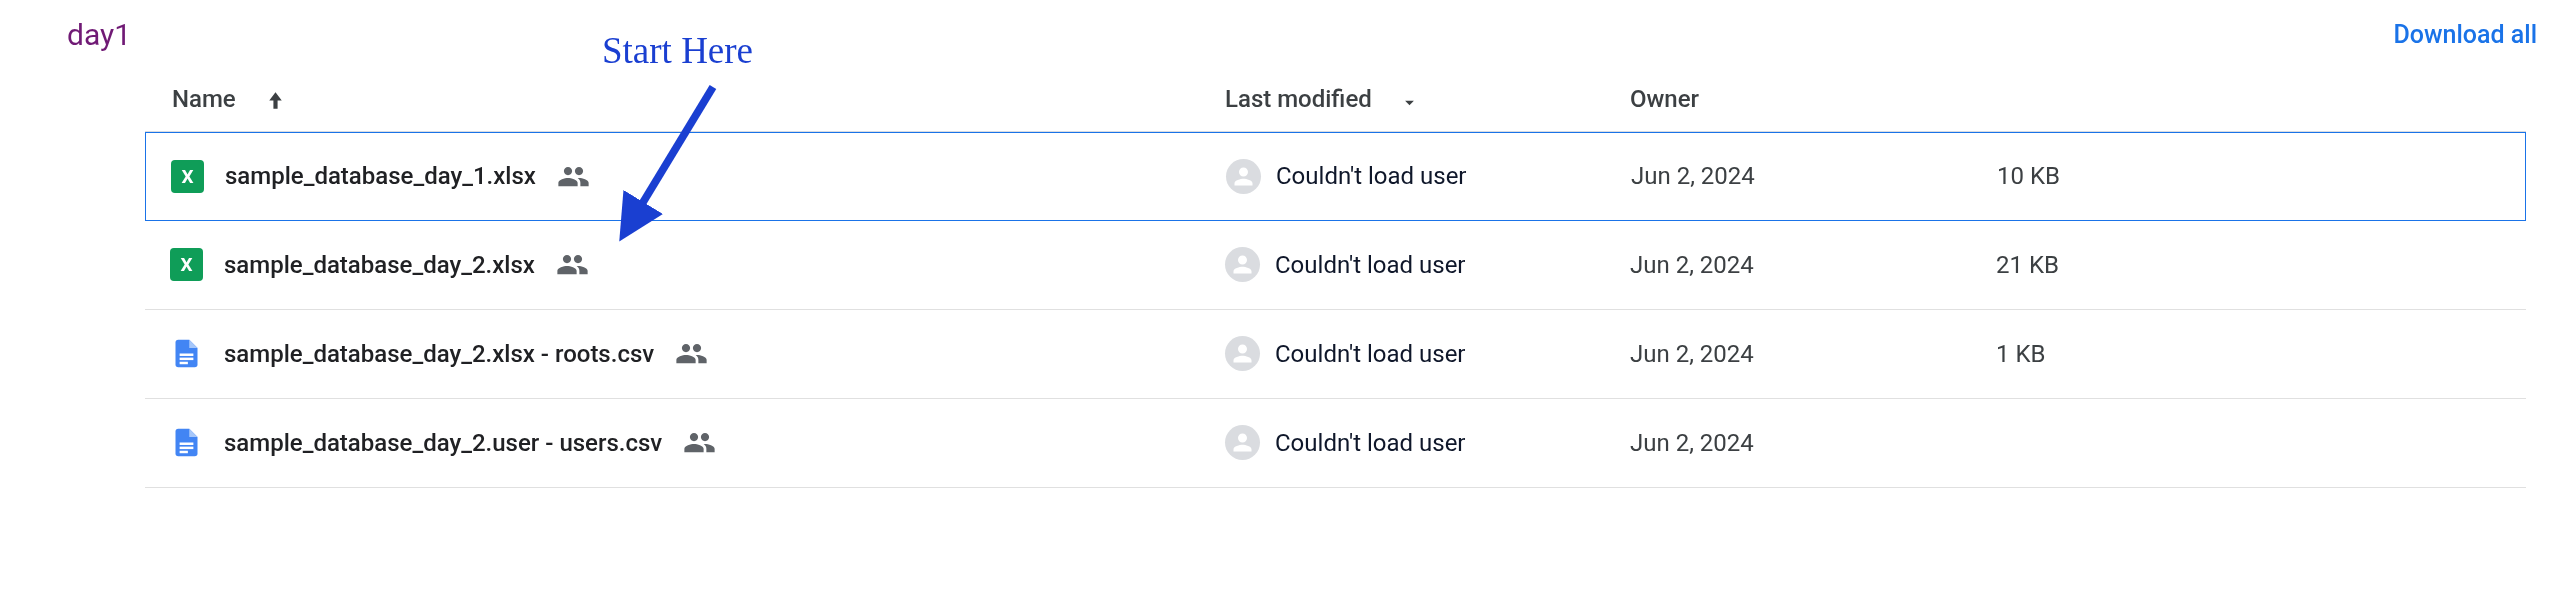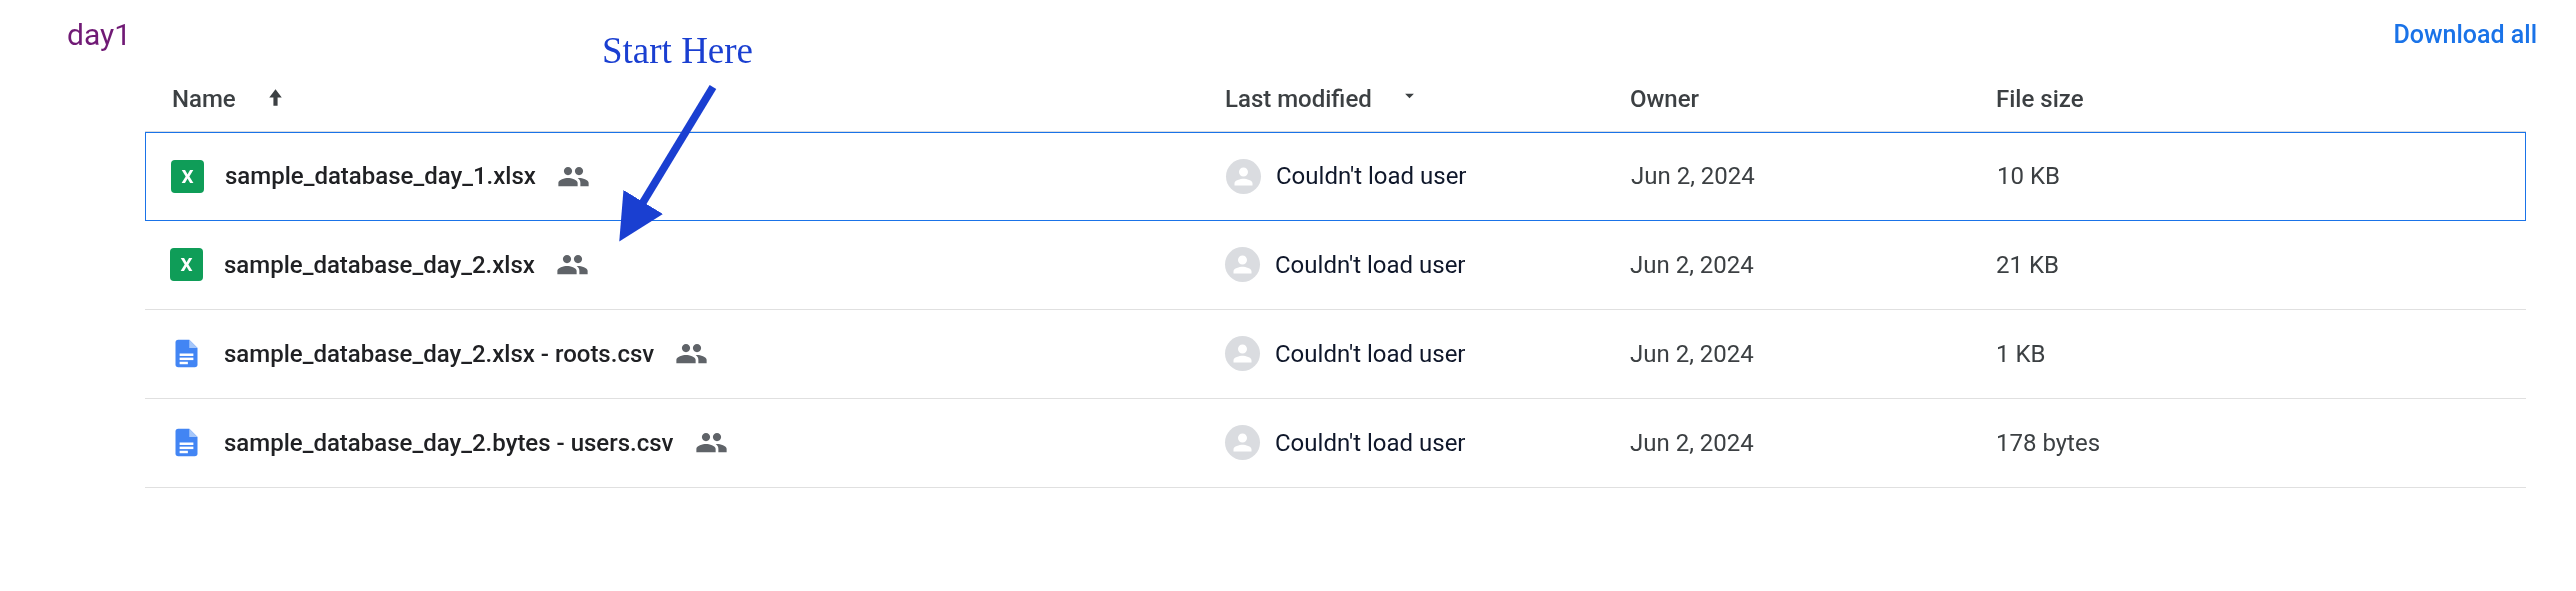--- a/index.html
+++ b/index.html
@@ -38,21 +38,21 @@
       grid-template-columns: 1080px 405px 366px 270px 260px;
       align-items: center;
       padding-bottom: 17.4px;
       border-bottom: 1px solid #dadce0;
     }
     .th {
       font-size: 24px;
       font-weight: 500;
       color: #3c4043;
       display: flex;
-      align-items: flex-start;
+      align-items: flex-end;
       gap: 27px;
     }
     .th .name-pad { padding-left: 27px; }
     .trow {
       display: grid;
       grid-template-columns: 1080px 405px 366px 270px 260px;
       align-items: center;
       border-bottom: 1px solid #e0e0e0;
       height: 89px;
     }
@@ -126,23 +126,20 @@
     </div>
     <div class="th">
       <span>Last modified</span>
       <svg width="21" height="21" viewBox="0 0 24 24">
           <path fill="#3c4043" d="M7 10l5 5 5-5z"></path>
         </svg>
     </div>
     <div class="th">
       <span>Owner</span>
     </div>
-    <div class="th">
-      <span>File size</span>
-    </div>
     <div></div>
   </div>
 
   <div id="rows">
       <div class="trow selected">
         <div class="cell name-cell">
           <span class="xlsx-icon">X</span>
           <span class="filename">sample_database_day_1.xlsx</span>
           <svg width="33" height="33" viewBox="0 0 24 24" class="shared-icon">
             <path fill="#5f6368" d="M16 11c1.66 0 3-1.34 3-3s-1.34-3-3-3-3 1.34-3 3 1.34 3 3 3zM8 11c1.66 0 3-1.34 3-3S9.66 5 8 5 5 6.34 5 8s1.34 3 3 3zM8 13c-2.33 0-7 1.17-7 3.5V19h14v-2.5C15 14.17 10.33 13 8 13zM16 13c-.29 0-.62.02-.97.05 1.16.84 1.97 1.97 1.97 3.45V19h6v-2.5c0-2.33-4.67-3.5-7-3.5z"></path>
@@ -219,36 +216,33 @@
       </div>
       <div class="trow">
         <div class="cell name-cell">
           <svg class="csv-icon" viewBox="0 0 24 24">
             <path fill="#4285f4" d="M14 2H6a2 2 0 0 0-2 2v16a2 2 0 0 0 2 2h12a2 2 0 0 0 2-2V8z"></path>
             <path fill="#a6c7fa" d="M14 2v6h6z"></path>
             <rect x="7" y="12" width="10" height="1.8" fill="#fff"></rect>
             <rect x="7" y="15" width="10" height="1.8" fill="#fff"></rect>
             <rect x="7" y="18" width="6" height="1.8" fill="#fff"></rect>
           </svg>
-          <span class="filename">sample_database_day_2.bytes - users.csv</span>
-          <svg width="33" height="33" viewBox="0 0 24 24" class="shared-icon">
-            <path fill="#5f6368" d="M16 11c1.66 0 3-1.34 3-3s-1.34-3-3-3-3 1.34-3 3 1.34 3 3 3zM8 11c1.66 0 3-1.34 3-3S9.66 5 8 5 5 6.34 5 8s1.34 3 3 3zM8 13c-2.33 0-7 1.17-7 3.5V19h14v-2.5C15 14.17 10.33 13 8 13zM16 13c-.29 0-.62.02-.97.05 1.16.84 1.97 1.97 1.97 3.45V19h6v-2.5c0-2.33-4.67-3.5-7-3.5z"></path>
-          </svg>
-        </div>
-        <div class="cell owner-cell">
-          <span class="owner-avatar">
-            <svg width="27" height="27" viewBox="0 0 24 24">
-              <path fill="#fff" d="M12 12c2.21 0 4-1.79 4-4s-1.79-4-4-4-4 1.79-4 4 1.79 4 4 4zm0 2c-2.67 0-8 1.34-8 4v2h16v-2c0-2.66-5.33-4-8-4z"></path>
-            </svg>
-          </span>
-          <span>Couldn't load user</span>
-        </div>
-        <div class="cell lastmod-cell">
-          <span>Jun 2, 2024</span>
-        </div>
-        <div class="cell size-cell">
-          <span>178 bytes</span>
+          <span class="filename">sample_database_day_2.user - users.csv</span>
+          <svg width="33" height="33" viewBox="0 0 24 24" class="shared-icon">
+            <path fill="#5f6368" d="M16 11c1.66 0 3-1.34 3-3s-1.34-3-3-3-3 1.34-3 3 1.34 3 3 3zM8 11c1.66 0 3-1.34 3-3S9.66 5 8 5 5 6.34 5 8s1.34 3 3 3zM8 13c-2.33 0-7 1.17-7 3.5V19h14v-2.5C15 14.17 10.33 13 8 13zM16 13c-.29 0-.62.02-.97.05 1.16.84 1.97 1.97 1.97 3.45V19h6v-2.5c0-2.33-4.67-3.5-7-3.5z"></path>
+          </svg>
+        </div>
+        <div class="cell owner-cell">
+          <span class="owner-avatar">
+            <svg width="27" height="27" viewBox="0 0 24 24">
+              <path fill="#fff" d="M12 12c2.21 0 4-1.79 4-4s-1.79-4-4-4-4 1.79-4 4 1.79 4 4 4zm0 2c-2.67 0-8 1.34-8 4v2h16v-2c0-2.66-5.33-4-8-4z"></path>
+            </svg>
+          </span>
+          <span>Couldn't load user</span>
+        </div>
+        <div class="cell lastmod-cell">
+          <span>Jun 2, 2024</span>
         </div>
         <div></div>
       </div>
     </div>
 </div>
 
 
 </body></html>

